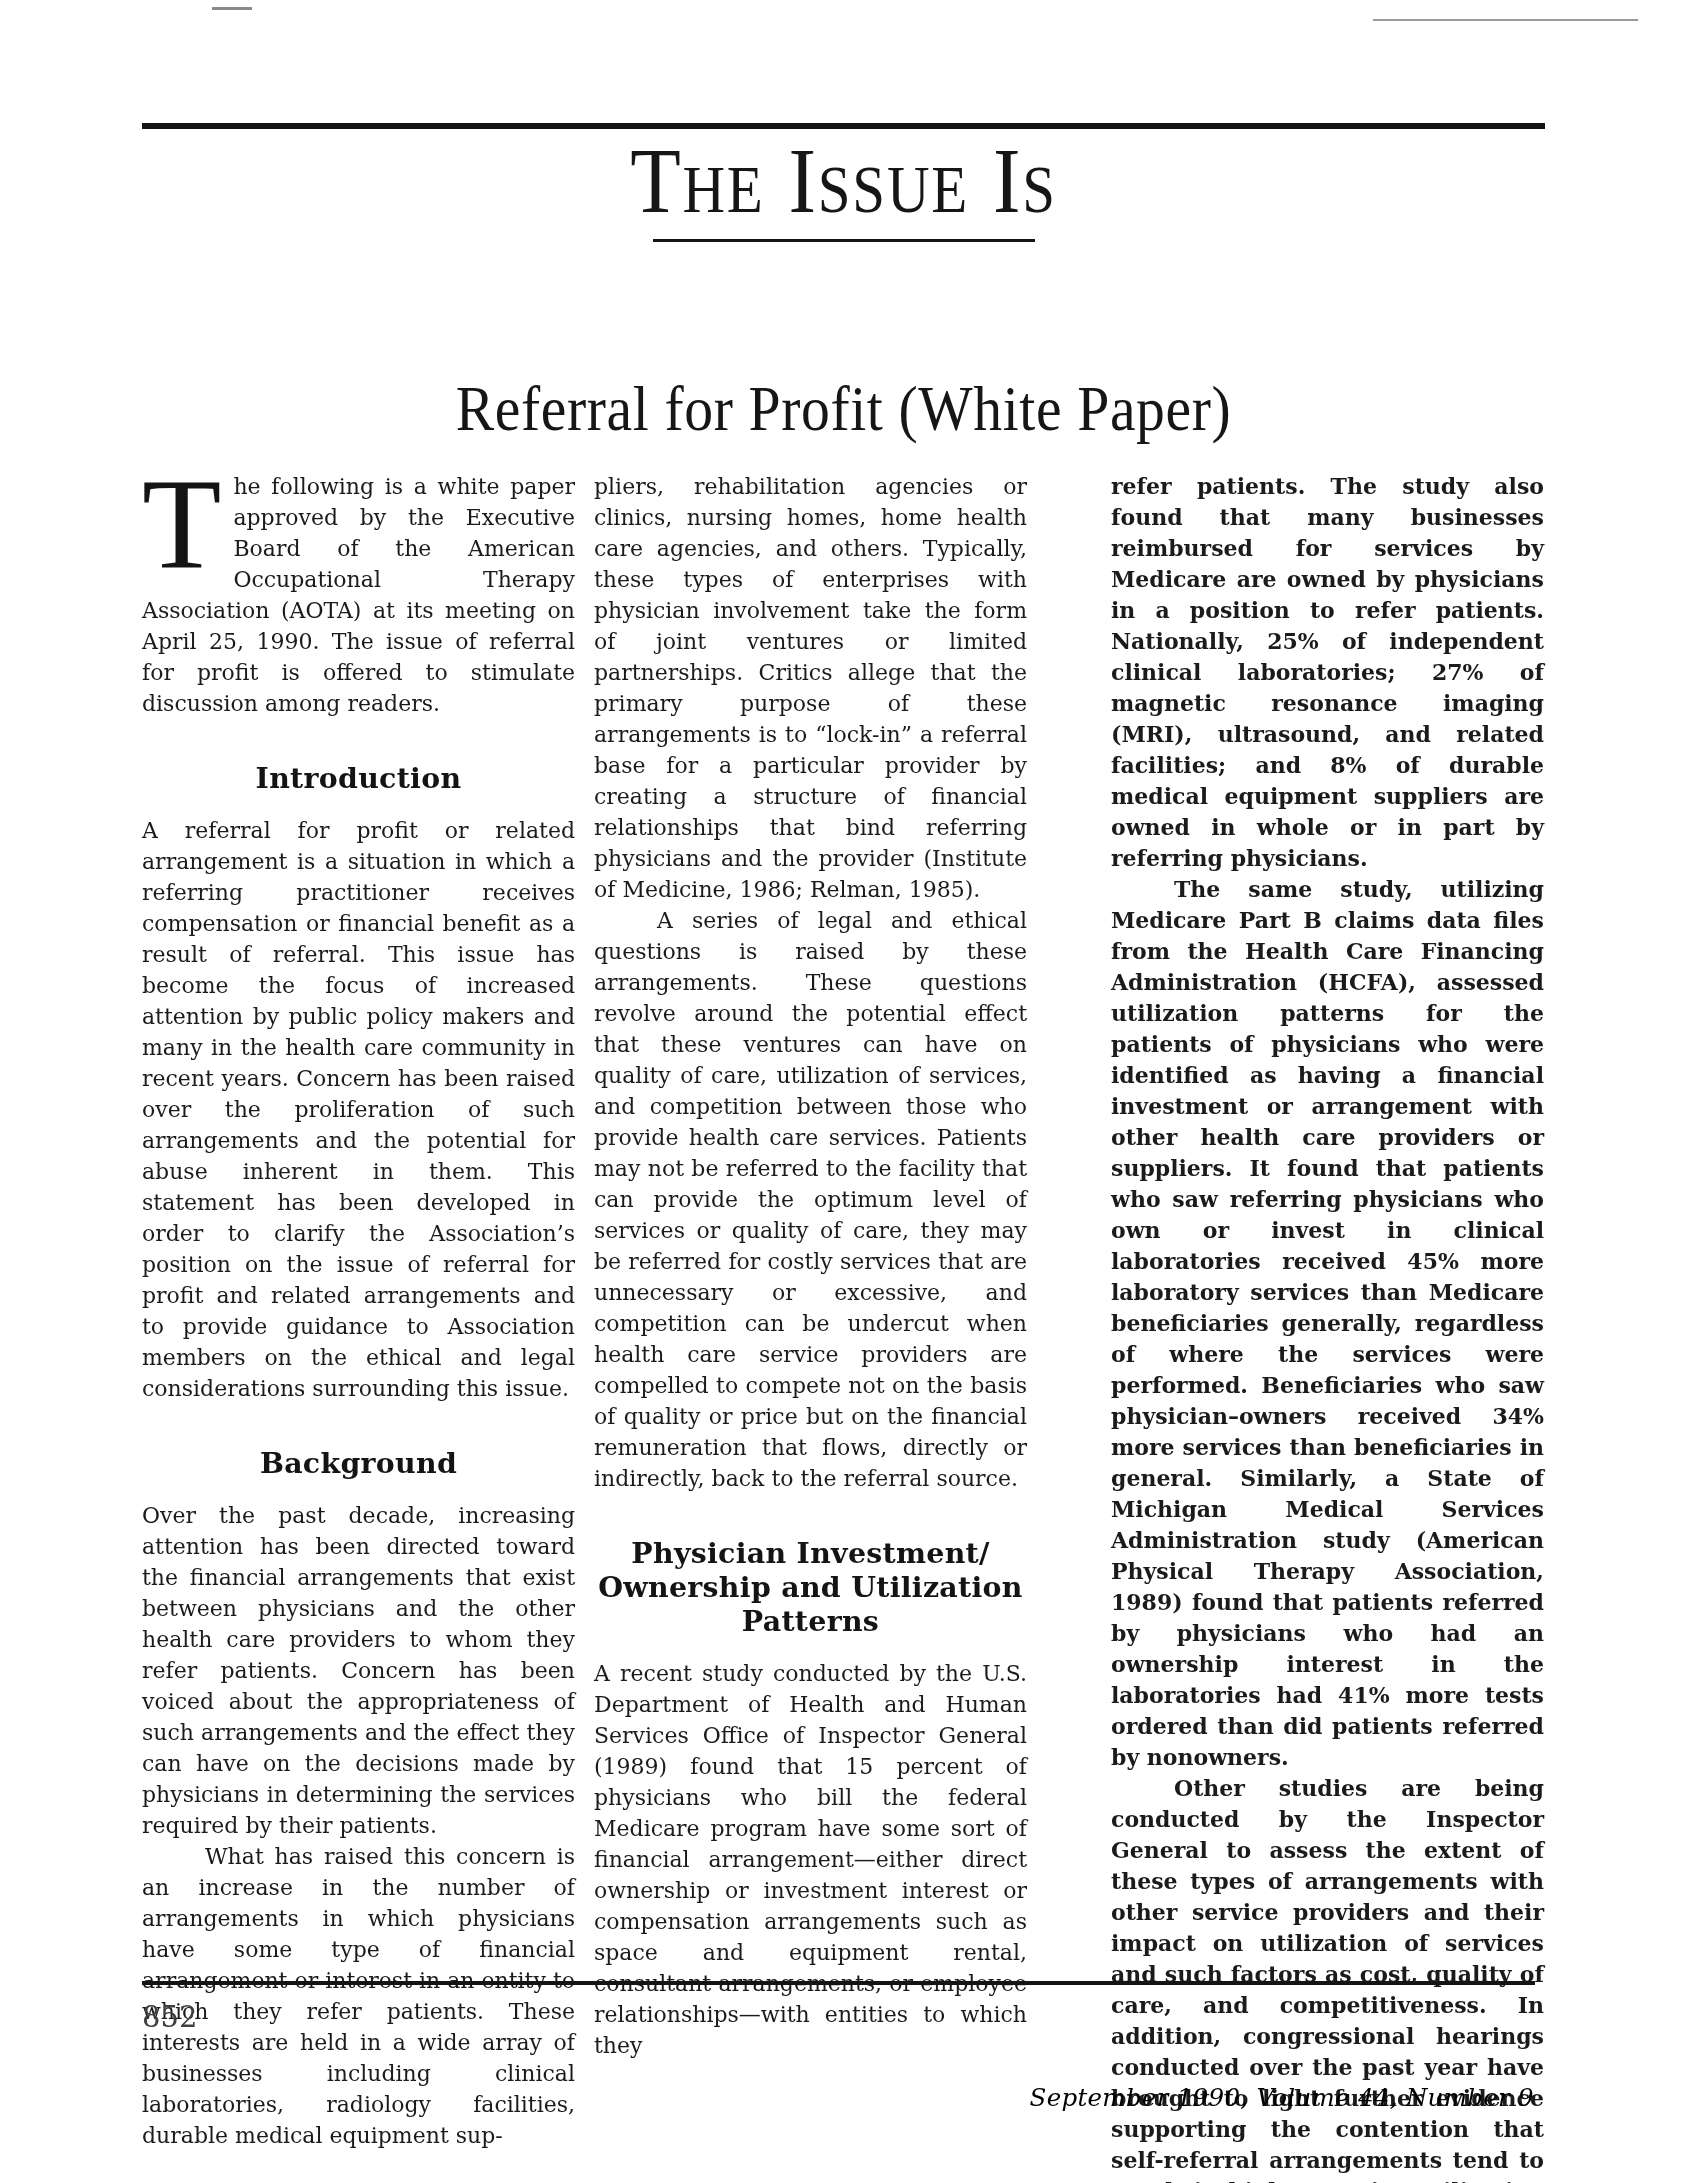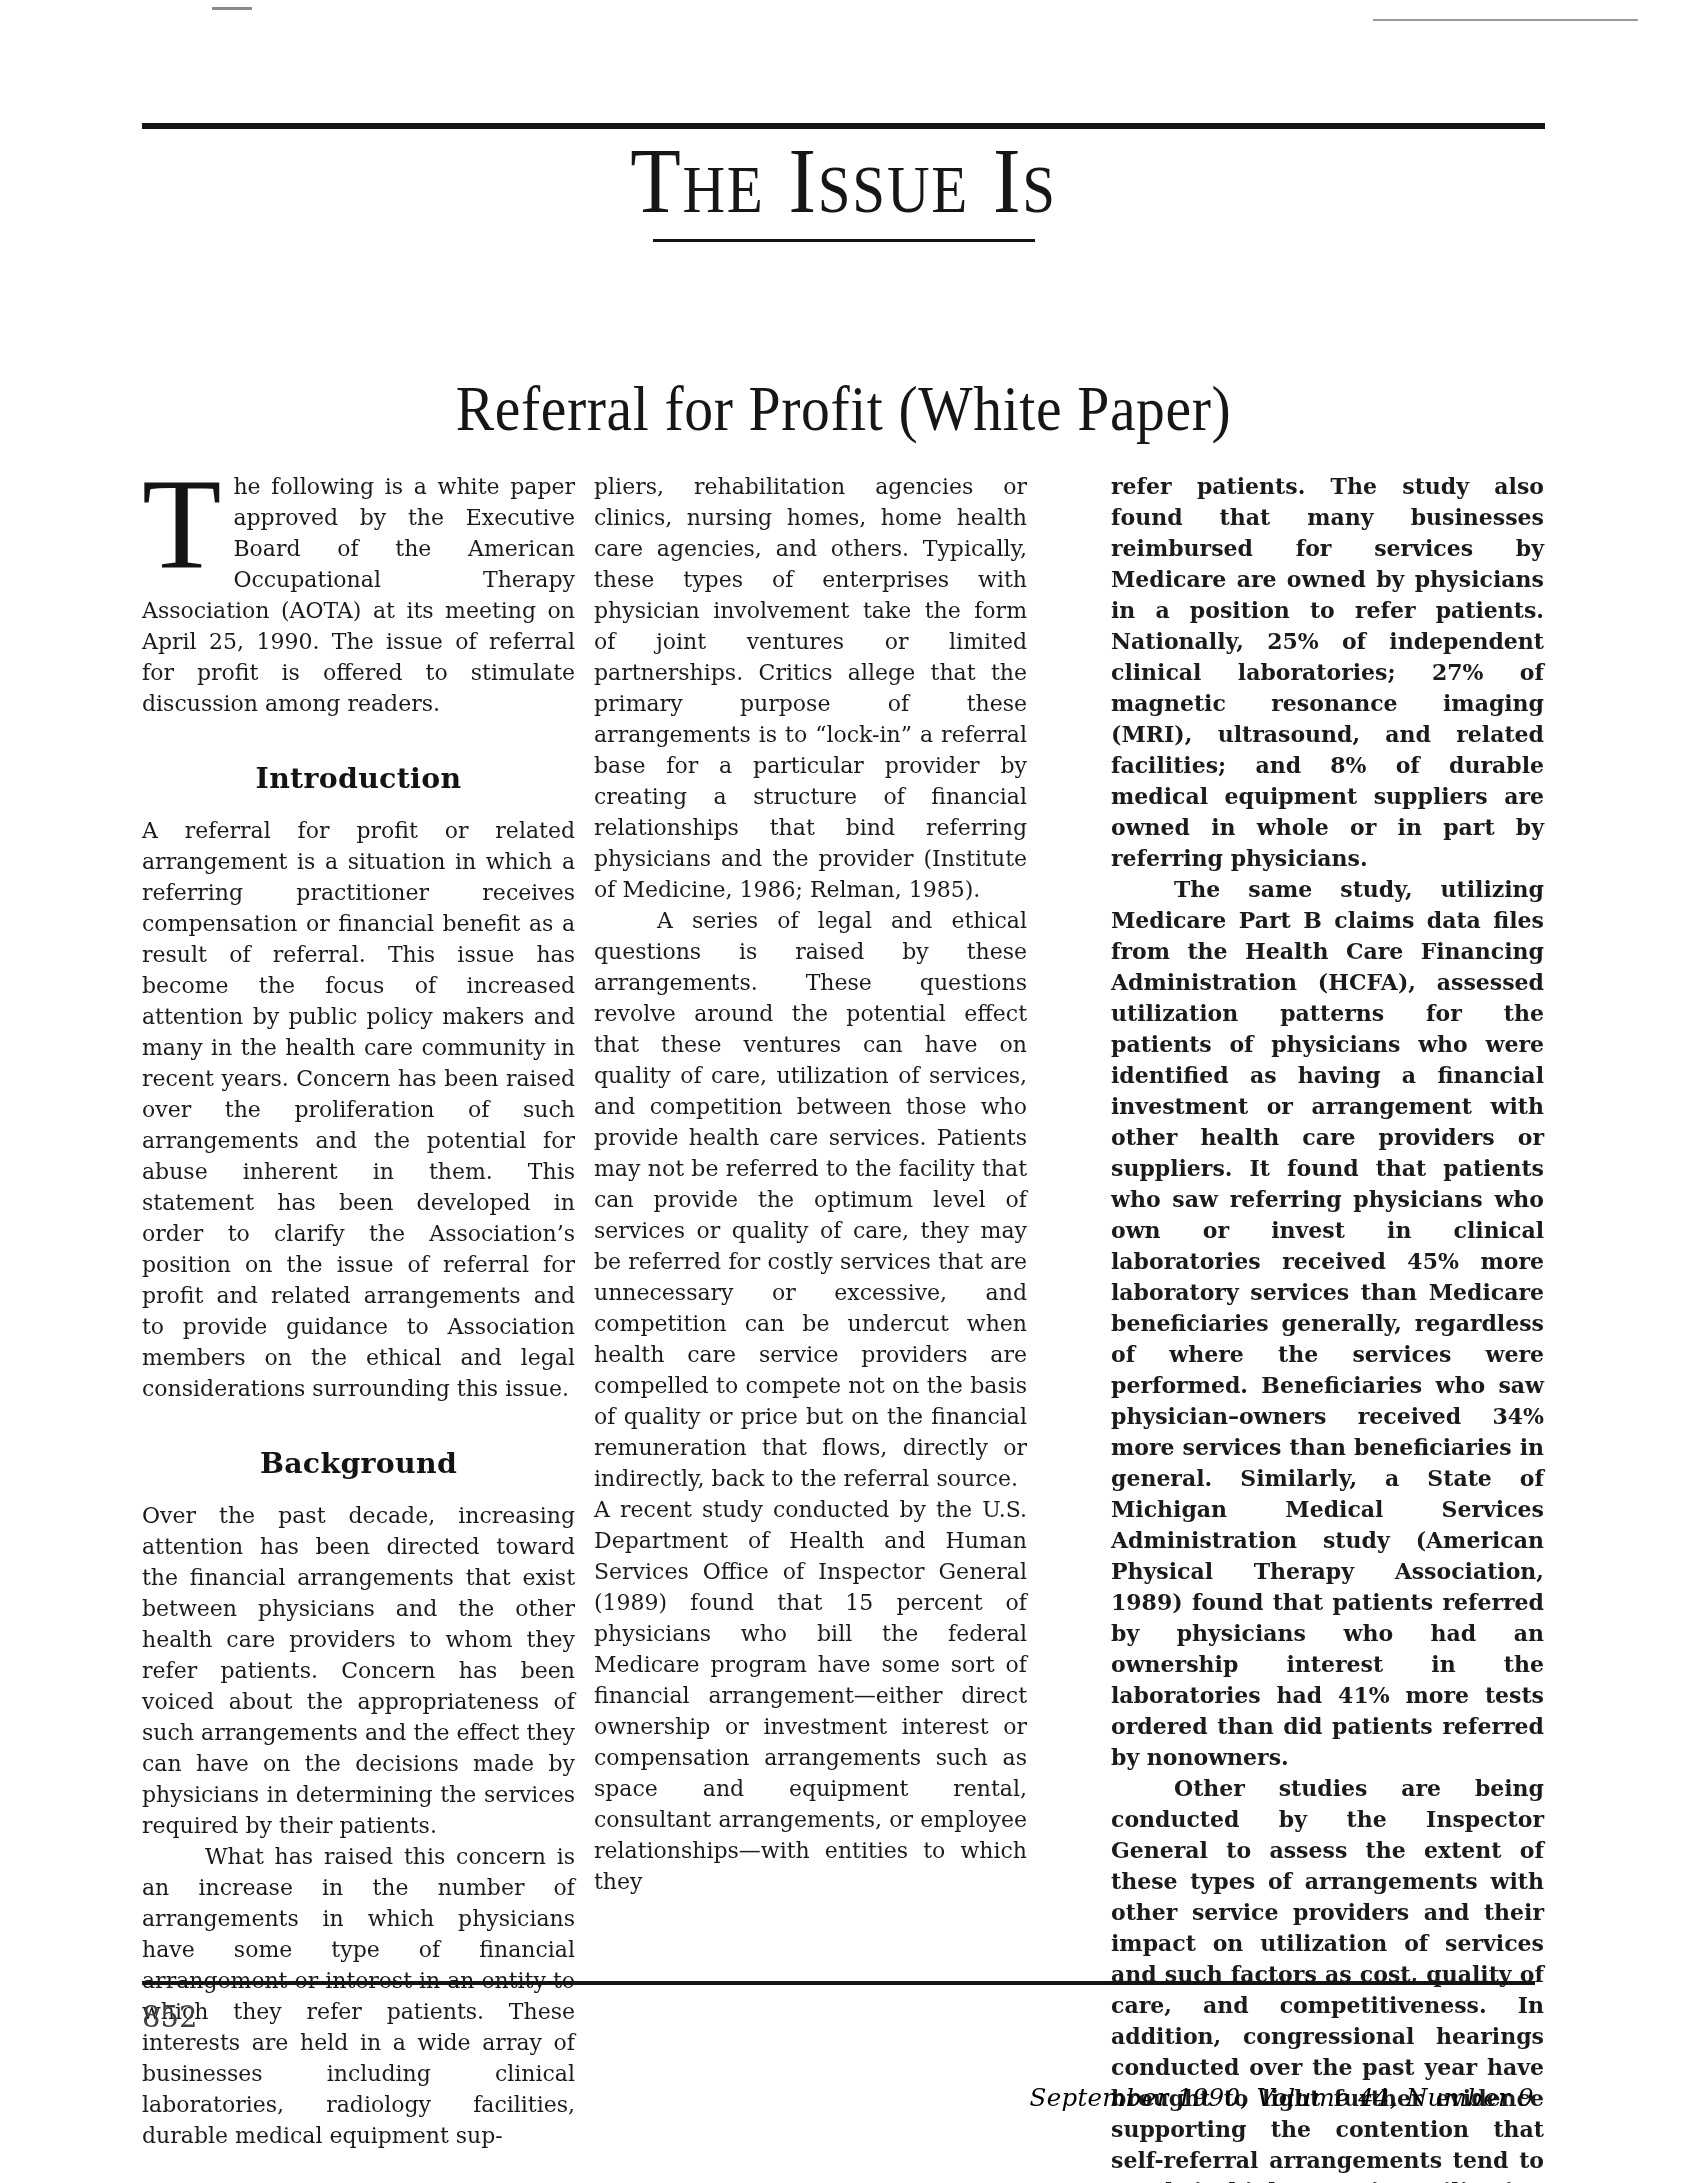--- a/index.html
+++ b/index.html
@@ -106,20 +106,25 @@
   <h2 class="sec-heading">Introduction</h2>
   <p>A referral for profit or related arrangement is a situation in which a referring practitioner receives compensation or financial benefit as a result of referral. This issue has become the focus of increased attention by public policy makers and many in the health care community in recent years. Concern has been raised over the proliferation of such arrangements and the potential for abuse inherent in them. This statement has been developed in order to clarify the Association’s position on the issue of referral for profit and related arrangements and to provide guidance to Association members on the ethical and legal considerations surrounding this issue.</p>
   <h2 class="sec-heading">Background</h2>
   <p>Over the past decade, increasing attention has been directed toward the financial arrangements that exist between physicians and the other health care providers to whom they refer patients. Concern has been voiced about the appropriateness of such arrangements and the effect they can have on the decisions made by physicians in determining the services required by their patients.</p>
   <p class="indent">What has raised this concern is an increase in the number of arrangements in which physicians have some type of financial arrangement or interest in an entity to which they refer patients. These interests are held in a wide array of businesses including clinical laboratories, radiology facilities, durable medical equipment sup-</p>
 </div>
 
 <div class="col c2">
   <p>pliers, rehabilitation agencies or clinics, nursing homes, home health care agencies, and others. Typically, these types of enterprises with physician involvement take the form of joint ventures or limited partnerships. Critics allege that the primary purpose of these arrangements is to “lock-in” a referral base for a particular provider by creating a structure of financial relationships that bind referring physicians and the provider (Institute of Medicine, 1986; Relman, 1985).</p>
   <p class="indent">A series of legal and ethical questions is raised by these arrangements. These questions revolve around the potential effect that these ventures can have on quality of care, utilization of services, and competition between those who provide health care services. Patients may not be referred to the facility that can provide the optimum level of services or quality of care, they may be referred for costly services that are unnecessary or excessive, and competition can be undercut when health care service providers are compelled to compete not on the basis of quality or price but on the financial remuneration that flows, directly or indirectly, back to the referral source.</p>
+  <h2 class="sec-heading">
+    <span class="hl">Physician Investment/</span>
+    <span class="hl">Ownership and Utilization</span>
+    <span class="hl">Patterns</span>
+  </h2>
   <p>A recent study conducted by the U.S. Department of Health and Human Services Office of Inspector General (1989) found that 15 percent of physicians who bill the federal Medicare program have some sort of financial arrangement—either direct ownership or investment interest or compensation arrangements such as space and equipment rental, consultant arrangements, or employee relationships—with entities to which they</p>
 </div>
 
 <div class="col c3">
   <p>refer patients. The study also found that many businesses reimbursed for services by Medicare are owned by physicians in a position to refer patients. Nationally, 25% of independent clinical laboratories; 27% of magnetic resonance imaging (MRI), ultrasound, and related facilities; and 8% of durable medical equipment suppliers are owned in whole or in part by referring physicians.</p>
   <p class="indent">The same study, utilizing Medicare Part B claims data files from the Health Care Financing Administration (HCFA), assessed utilization patterns for the patients of physicians who were identified as having a financial investment or arrangement with other health care providers or suppliers. It found that patients who saw referring physicians who own or invest in clinical laboratories received 45% more laboratory services than Medicare beneficiaries generally, regardless of where the services were performed. Beneficiaries who saw physician–owners received 34% more services than beneficiaries in general. Similarly, a State of Michigan Medical Services Administration study (American Physical Therapy Association, 1989) found that patients referred by physicians who had an ownership interest in the laboratories had 41% more tests ordered than did patients referred by nonowners.</p>
   <p class="indent">Other studies are being conducted by the Inspector General to assess the extent of these types of arrangements with other service providers and their impact on utilization of services and such factors as cost, quality of care, and competitiveness. In addition, congressional hearings conducted over the past year have brought to light further evidence supporting the contention that self-referral arrangements tend to result in higher service utilization patterns than those that occur absent a finan-</p>
 </div>
 
 <div class="bottom-rule"></div>

